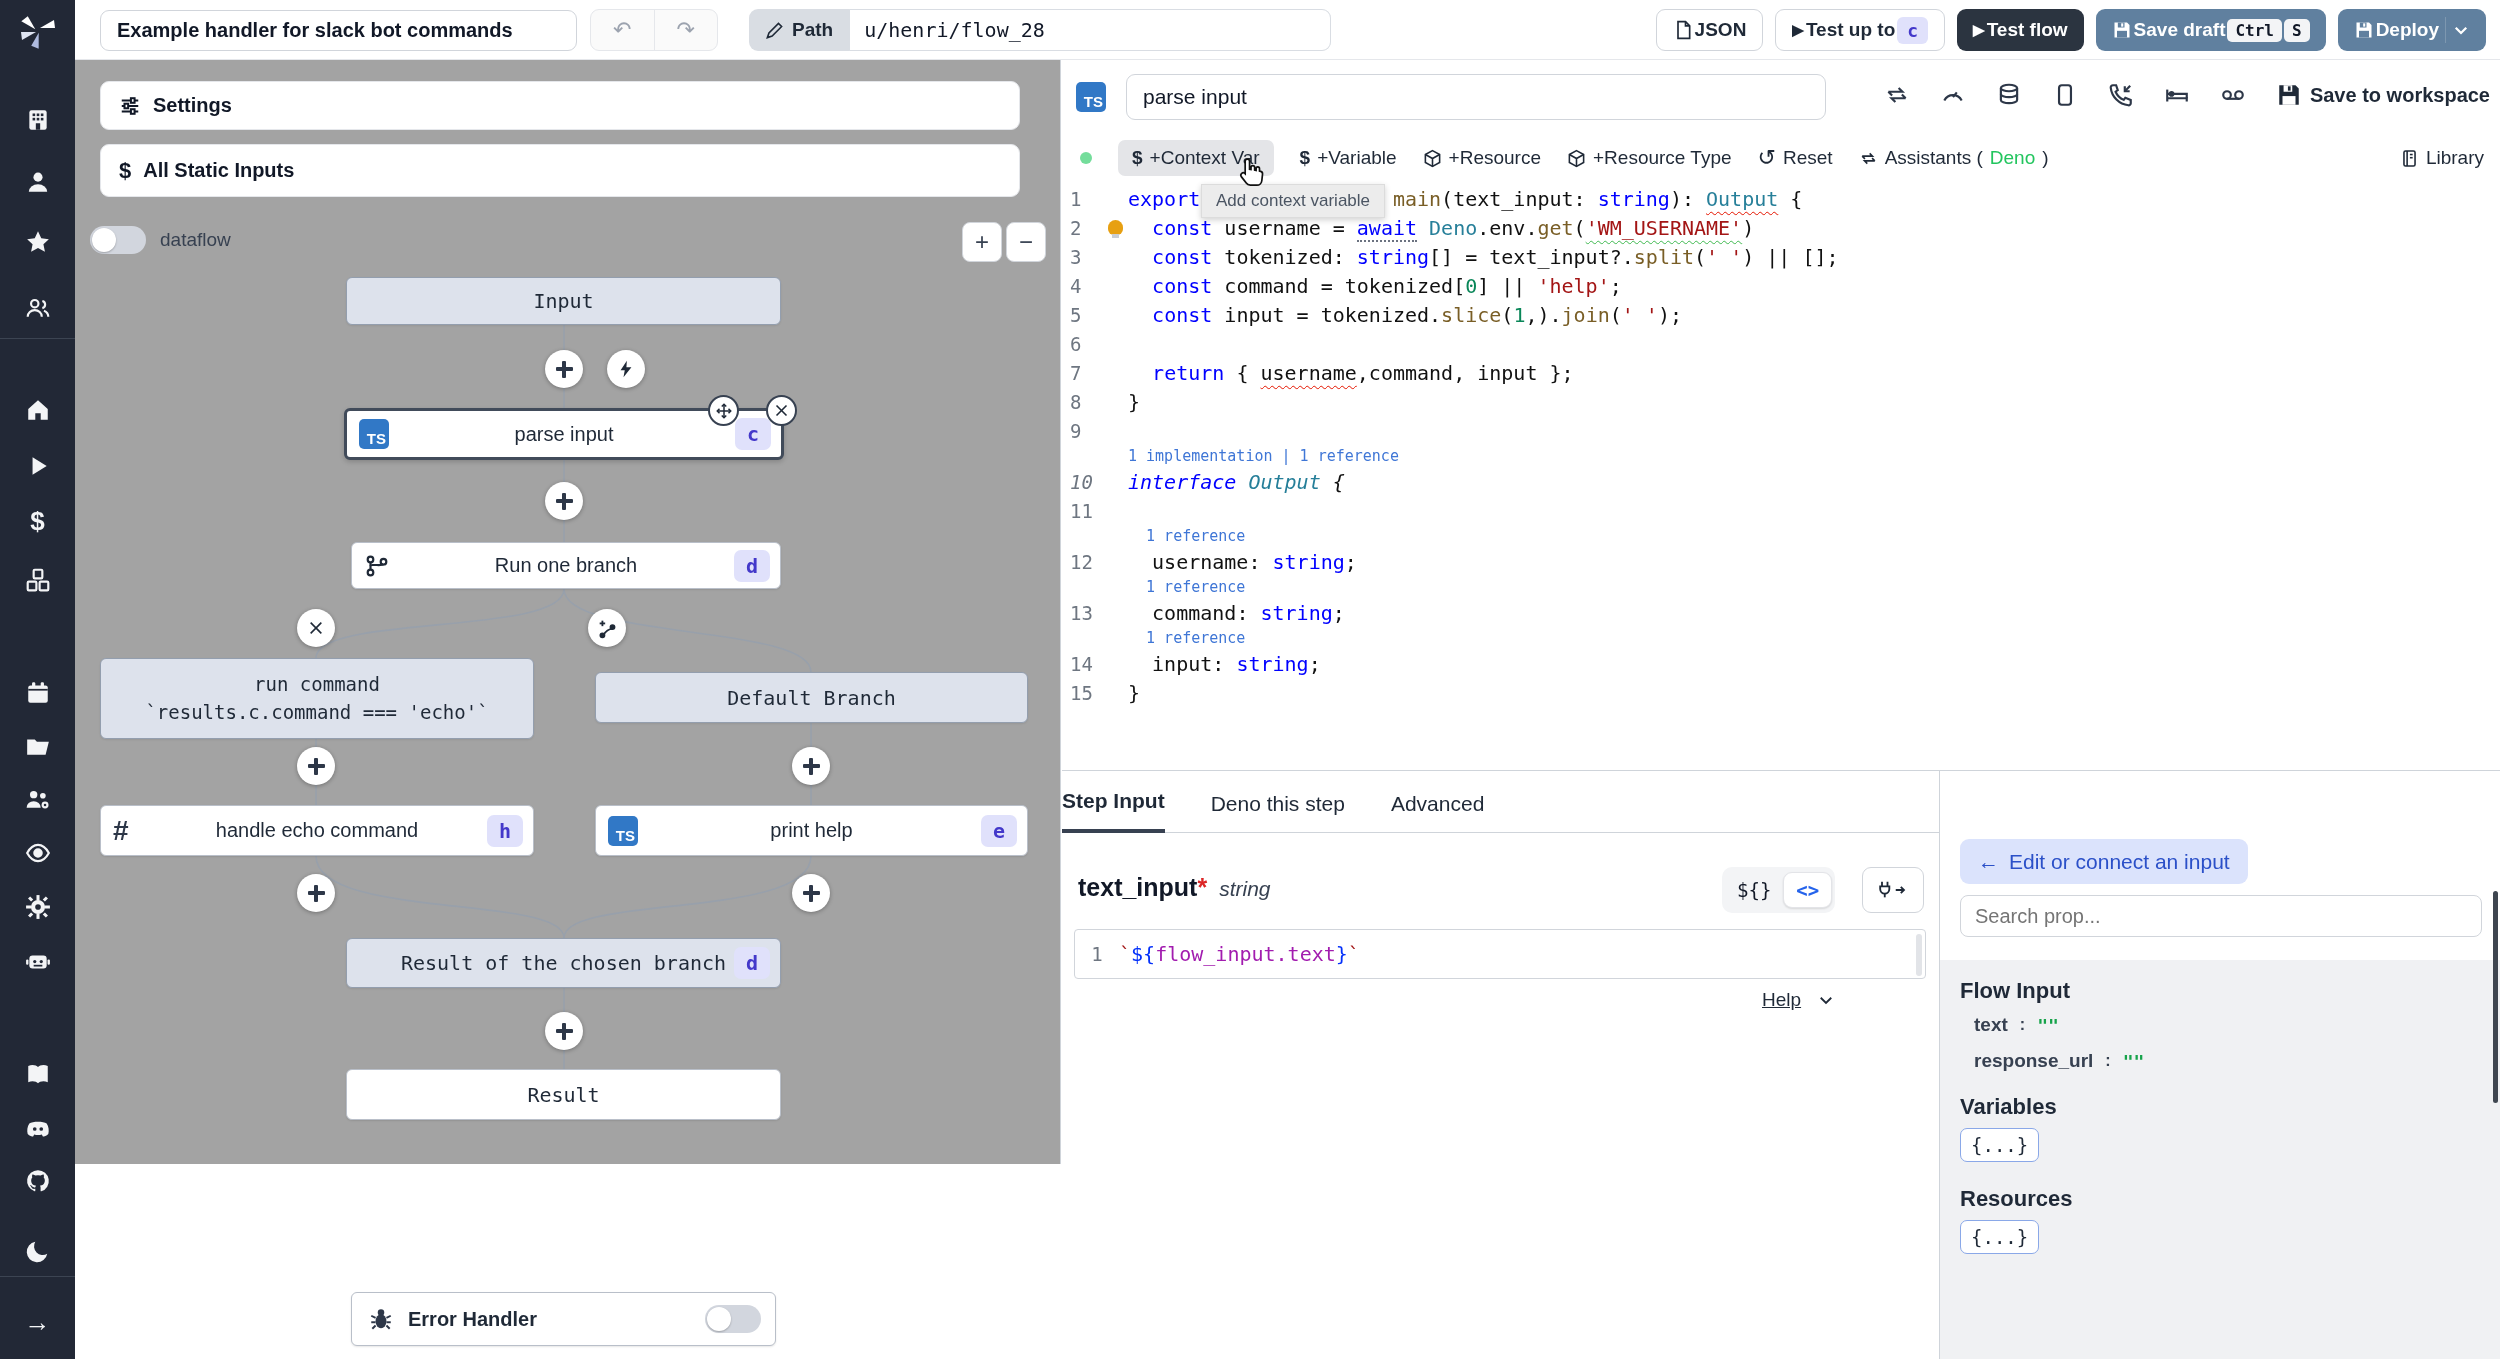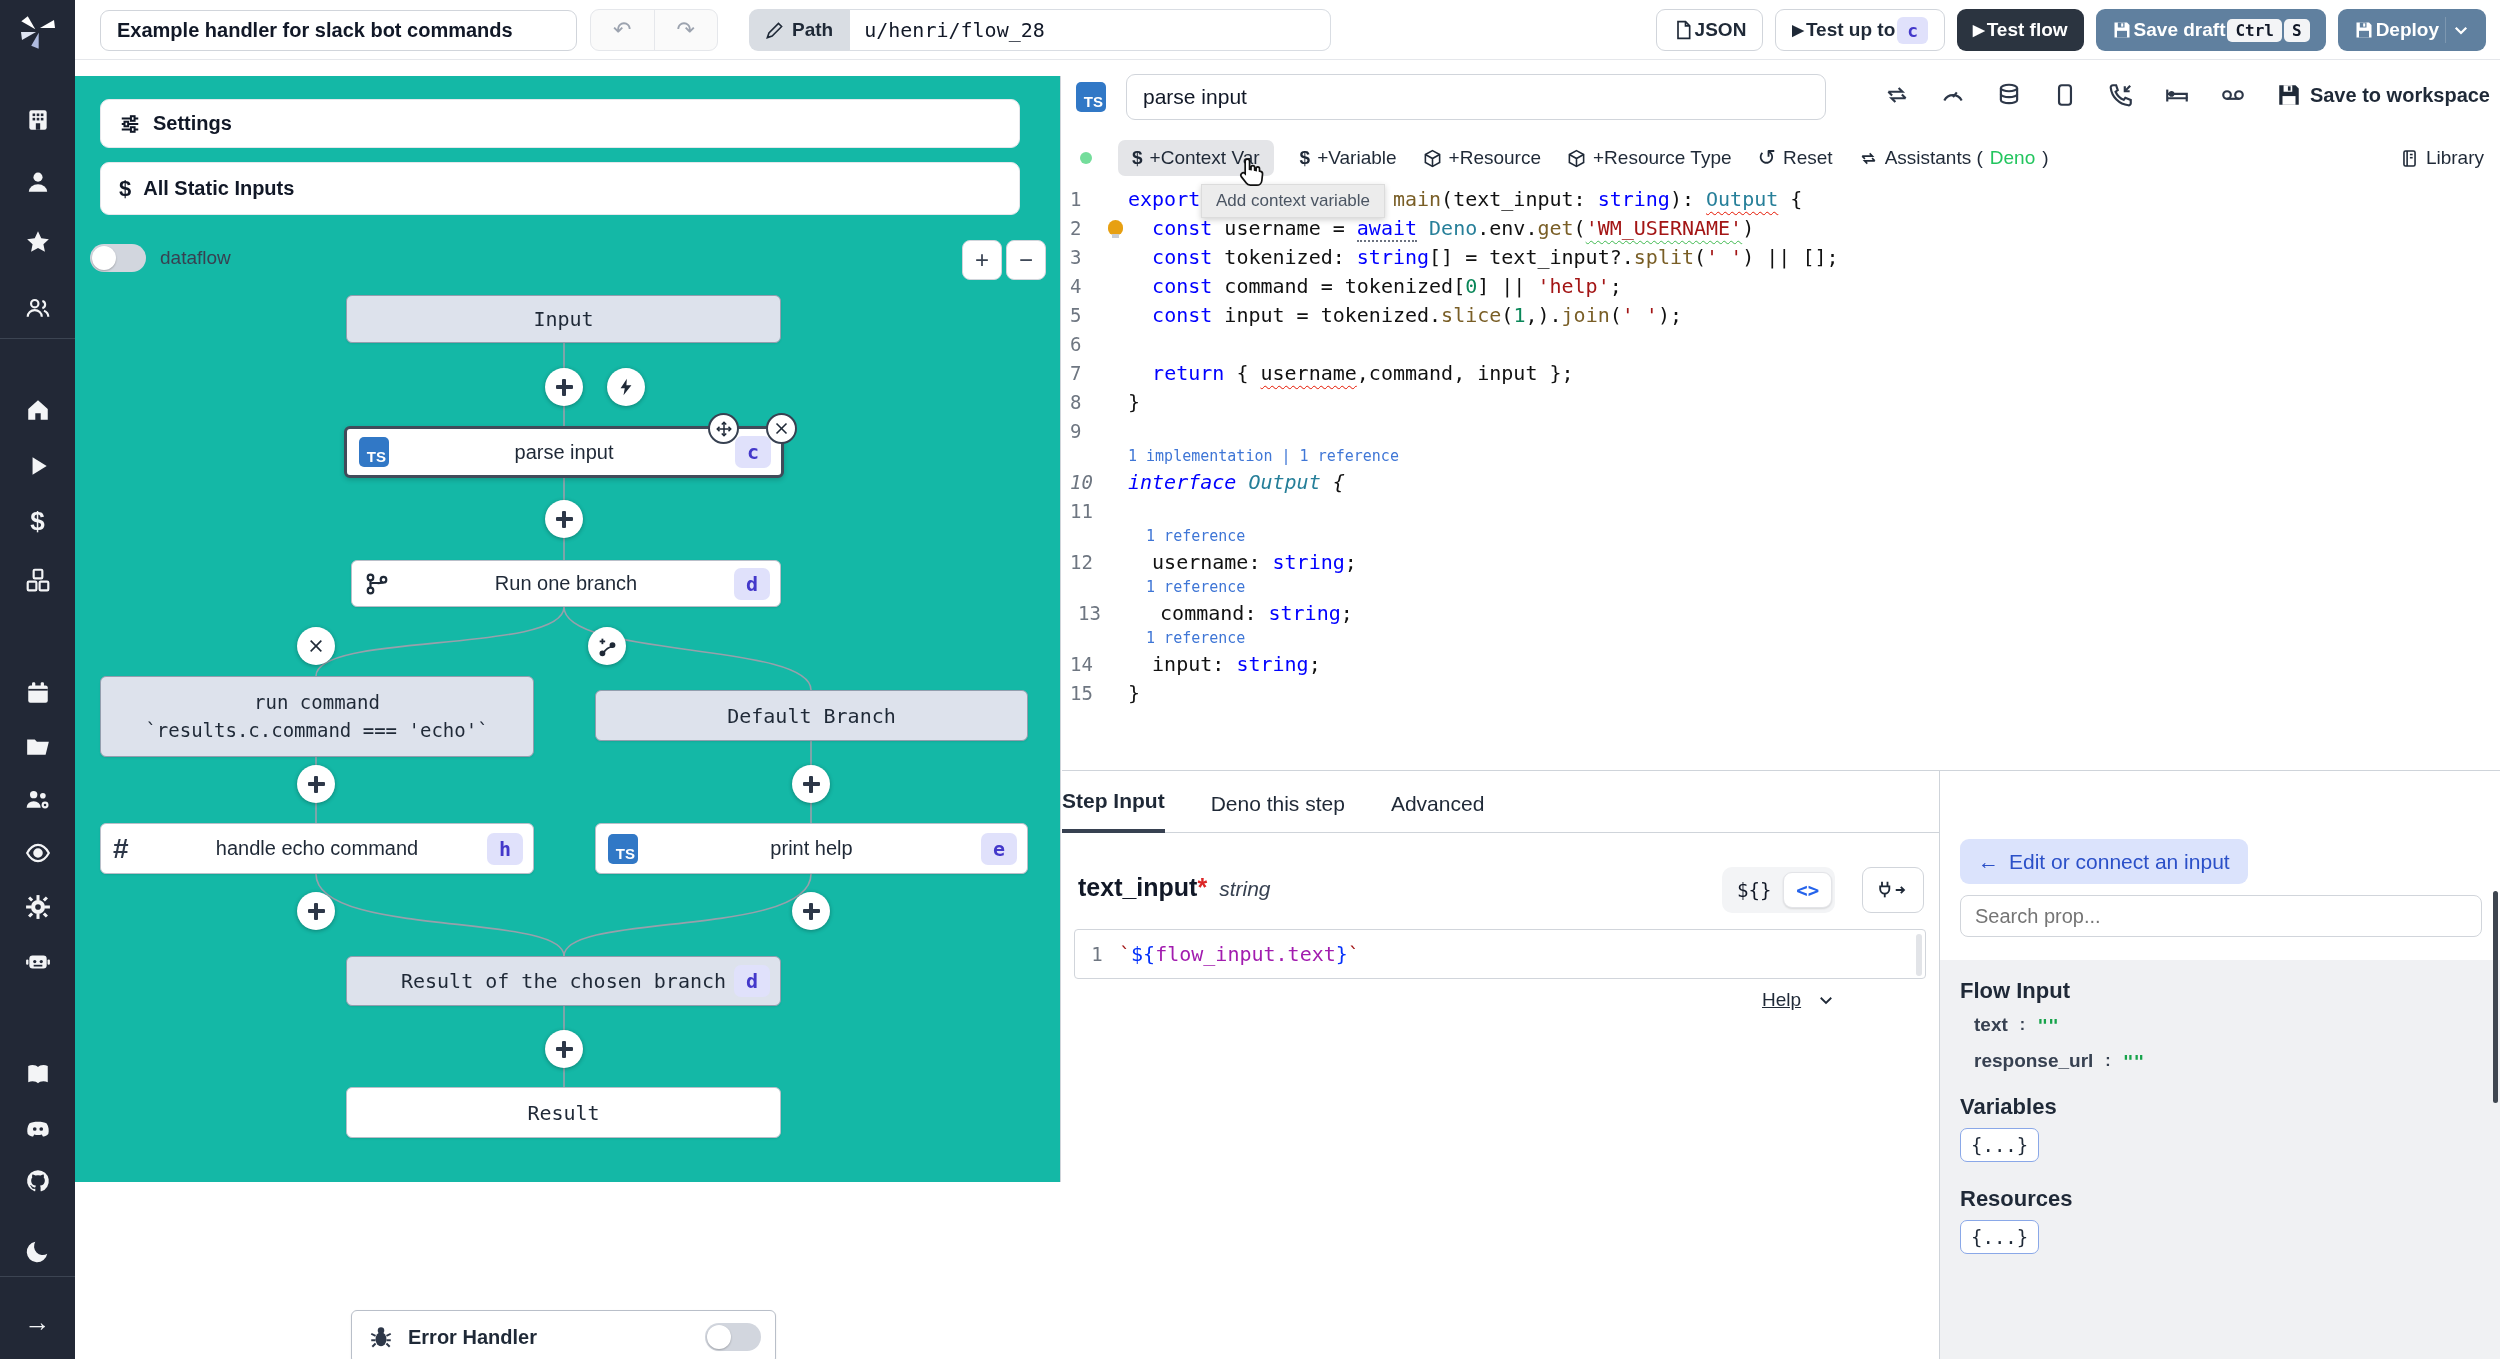--- a/index.html
+++ b/index.html
@@ -28,21 +28,21 @@
   .tbtn { height:42px; display:flex; align-items:center; gap:2px; padding:0 16px; border-radius:9px; font-size:19px; font-weight:600; cursor:pointer; }
   .tbtn.light { background:#fff; border:1px solid #d1d5db; color:#1f2937; }
   .tbtn.dark { background:#2b3440; color:#fff; }
   .tbtn.steel { background:#60809f; color:#fff; }
   .chip-ind { background:#e0e1fb; color:#4338ca; font-weight:700; border-radius:6px; padding:3px 10px; font-size:18px; }
   .kbd { background:#f3f4f6; color:#111827; border-radius:5px; padding:2px 8px; font-size:16px; font-family:"DejaVu Sans Mono",monospace; }
   .deploy-split { width:1px; height:26px; background:#7d97b0; margin:0 4px; }
   .play-glyph { font-size:15px; }
 
   
-  #flowpanel { position:absolute; left:75px; top:76px; width:986px; height:1106px; background:#14b8a6; border-right:1px solid #cfd4da; }
+  #flowpanel { position:absolute; left:75px; top:58px; width:986px; height:1106px; background:#a3a3a3; border-right:1px solid #cfd4da; }
   .card { position:absolute; left:25px; width:920px; background:#fff; border:1px solid #e5e7eb; border-radius:9px; display:flex; align-items:center; gap:12px; padding:0 18px; font-size:20px; font-weight:700; color:#111827; cursor:pointer; }
   #card-settings { top:23px; height:49px; }
   #card-inputs { top:86px; height:53px; }
   #dataflow-row { position:absolute; left:15px; top:168px; display:flex; align-items:center; gap:14px; }
   .toggle { width:56px; height:28px; border-radius:14px; background:#d2d6de; position:relative; cursor:pointer; flex:0 0 auto; }
   .toggle .knob { position:absolute; left:2px; top:2px; width:24px; height:24px; background:#fff; border-radius:50%; box-shadow:0 1px 2px rgba(0,0,0,.25); }
   #dataflow-label { font-size:19px; color:#374151; font-weight:400; }
   .zoombtn { position:absolute; width:40px; height:40px; top:164px; background:#fff; border:1px solid #d1d5db; border-radius:8px; display:flex; align-items:center; justify-content:center; font-size:24px; color:#374151; cursor:pointer; }
   #zoom-in { left:887px; } #zoom-out { left:931px; }
 
@@ -671,21 +671,21 @@
       <div class="lens-row">
         <span class="lens">  1 reference</span>
       </div>
       <div class="code-row" style="position: relative;">
         <span class="gutter">12</span>
         <span class="lc"><span class="tok def">  username</span><span class="tok pl">: </span><span class="tok kw">string</span><span class="tok pl">;</span></span>
       </div>
       <div class="lens-row">
         <span class="lens">  1 reference</span>
       </div>
-      <div class="code-row" style="position: relative; margin-left: 8px;">
+      <div class="code-row" style="position: relative;">
         <span class="gutter">13</span>
         <span class="lc"><span class="tok def">  command</span><span class="tok pl">: </span><span class="tok kw">string</span><span class="tok pl">;</span></span>
       </div>
       <div class="lens-row">
         <span class="lens">  1 reference</span>
       </div>
       <div class="code-row" style="position: relative;">
         <span class="gutter">14</span>
         <span class="lc"><span class="tok def">  input</span><span class="tok pl">: </span><span class="tok kw">string</span><span class="tok pl">;</span></span>
       </div>

